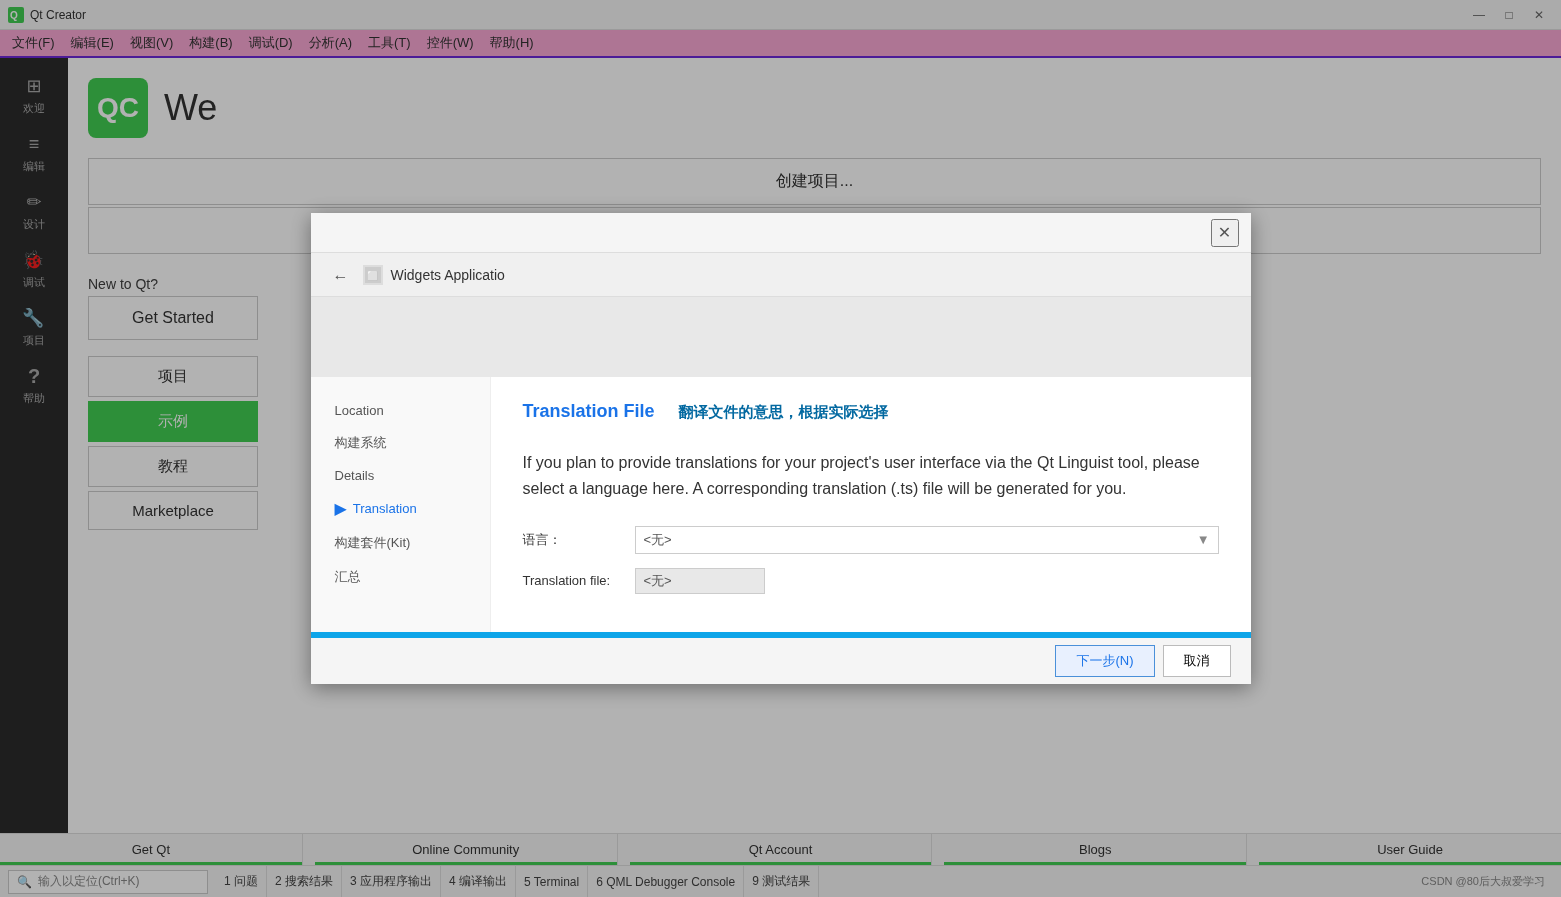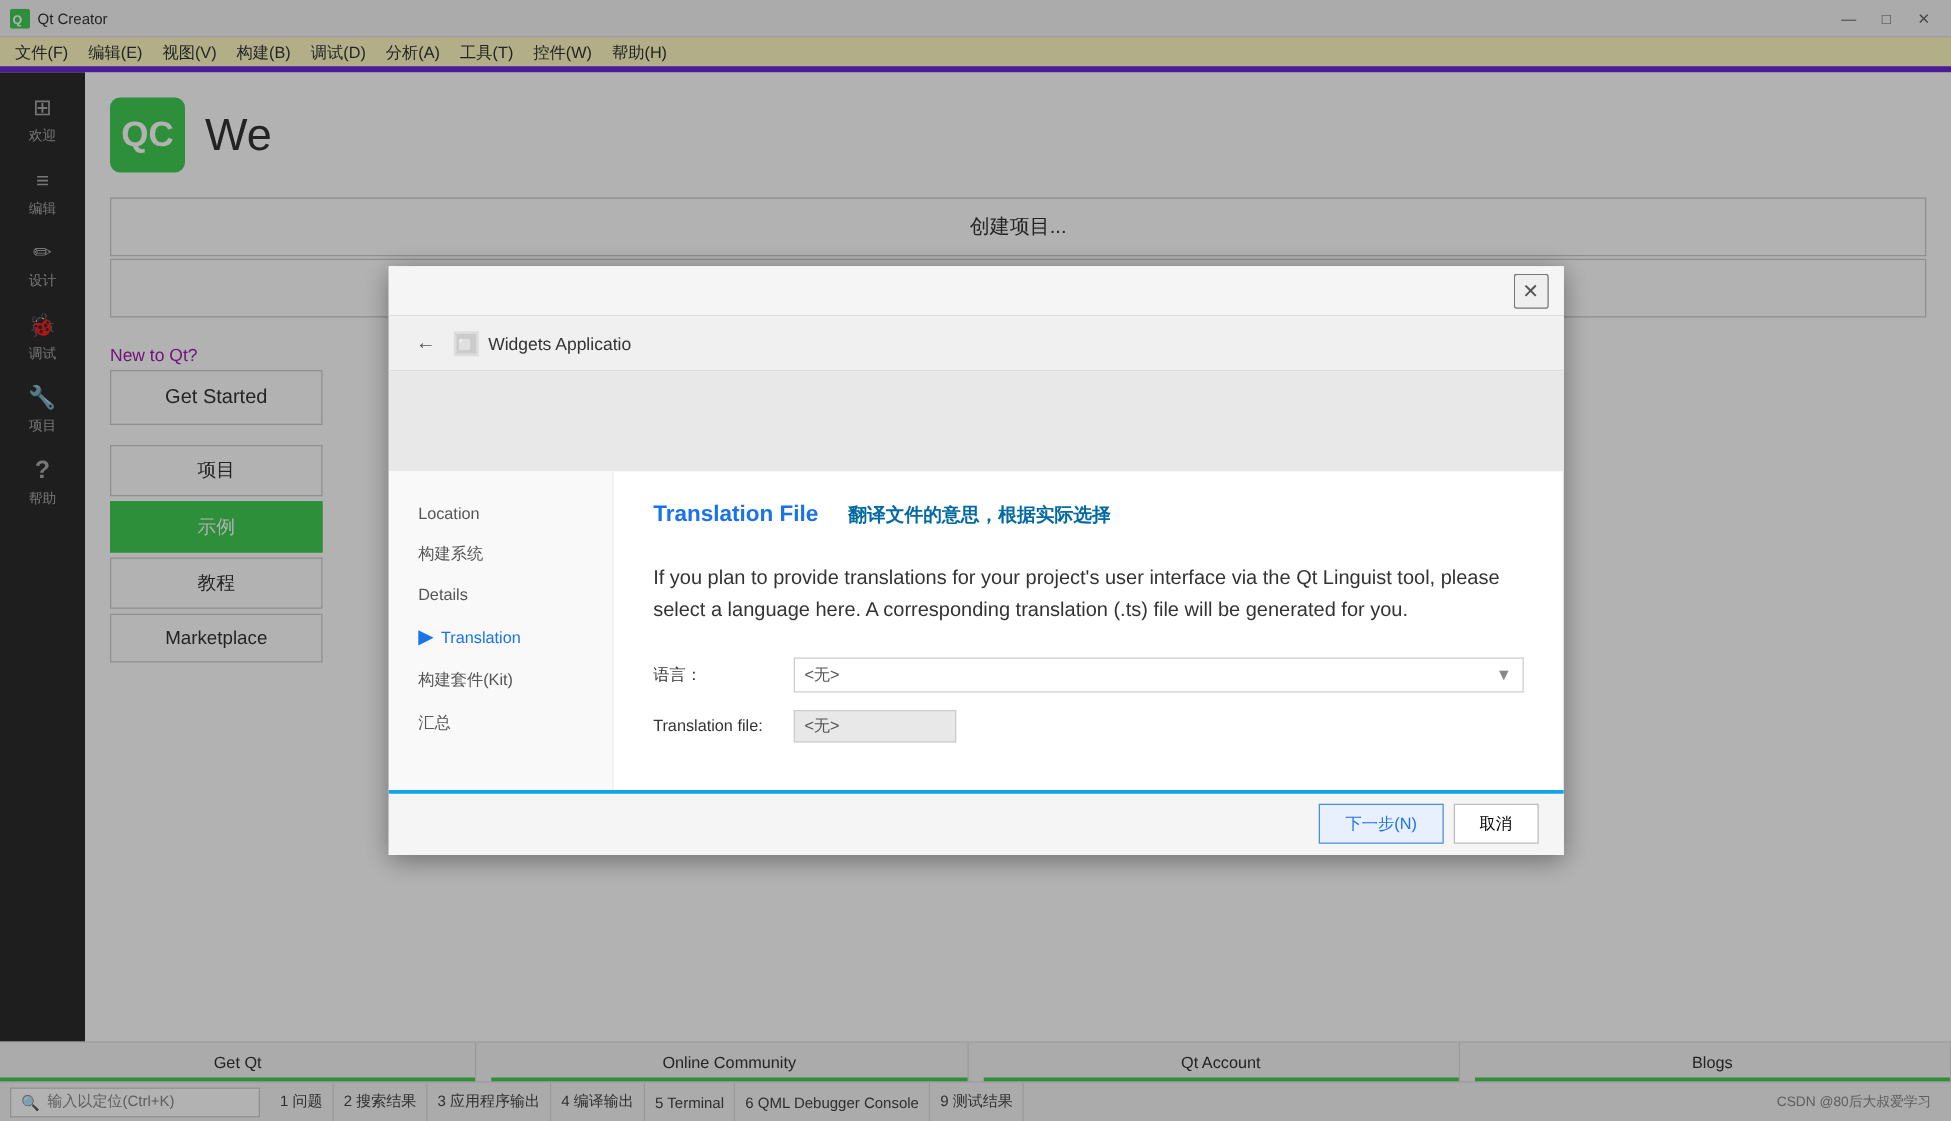--- a/index.html
+++ b/index.html
@@ -48,25 +48,25 @@
       justify-content: center;
       cursor: pointer;
       font-size: 12px;
       color: #666;
       background: transparent;
       border: none;
     }
 
     
     .menu-bar {
-      background: #fef9c3;
+      background: #f9a8d4;
       height: 28px;
       display: flex;
       align-items: center;
-      border-bottom: 5px solid #6d28d9;
+      border-bottom: 2px solid #6d28d9;
       padding: 0 4px;
     }
     .menu-item {
       padding: 4px 8px;
       font-size: 13px;
       color: #333;
       cursor: pointer;
       height: 100%;
       display: flex;
       align-items: center;
@@ -419,21 +419,21 @@
       min-width: 130px;
       height: 26px;
       display: flex;
       align-items: center;
     }
 
     
     .dialog-footer {
       height: 52px;
       background: #f5f5f5;
-      border-top: 3px solid #0ea5e9;
+      border-top: 6px solid #0ea5e9;
       display: flex;
       align-items: center;
       justify-content: flex-end;
       padding: 0 20px;
       gap: 8px;
     }
     .footer-btn {
       padding: 6px 20px;
       font-size: 13px;
       cursor: pointer;
@@ -514,21 +514,21 @@
       </div>
 
       
       <div class="action-buttons">
         <button class="action-btn">创建项目...</button>
         <button class="action-btn">打开项目...</button>
       </div>
 
       
       <div style="margin-bottom:4px;">
-        <span style="color:#a21caf;font-size:14px;">New to Qt?</span>
+        <span style="color:#404040;font-size:14px;">New to Qt?</span>
       </div>
       <button class="action-btn" style="width:170px;margin-bottom:16px;">Get Started</button>
 
       
       <div class="action-buttons" style="gap:2px;">
         <button class="nav-btn">项目</button>
         <button class="nav-btn active">示例</button>
         <button class="nav-btn">教程</button>
         <button class="nav-btn">Marketplace</button>
       </div>
@@ -541,20 +541,23 @@
     <span>Get Qt</span>
   </div>
   <div class="bottom-link">
     <span>Online Community</span>
   </div>
   <div class="bottom-link">
     <span>Qt Account</span>
   </div>
   <div class="bottom-link">
     <span>Blogs</span>
+  </div>
+  <div class="bottom-link" style="border-right:none;">
+    <span>User Guide</span>
   </div>
 </div>
 
 <div class="status-bar">
   <div class="status-search">
     <span style="color:#888;margin-right:6px;">🔍</span>
     <span style="color:#888;">输入以定位(Ctrl+K)</span>
   </div>
   <div class="status-item">1 问题</div>
   <div class="status-item">2 搜索结果</div>

